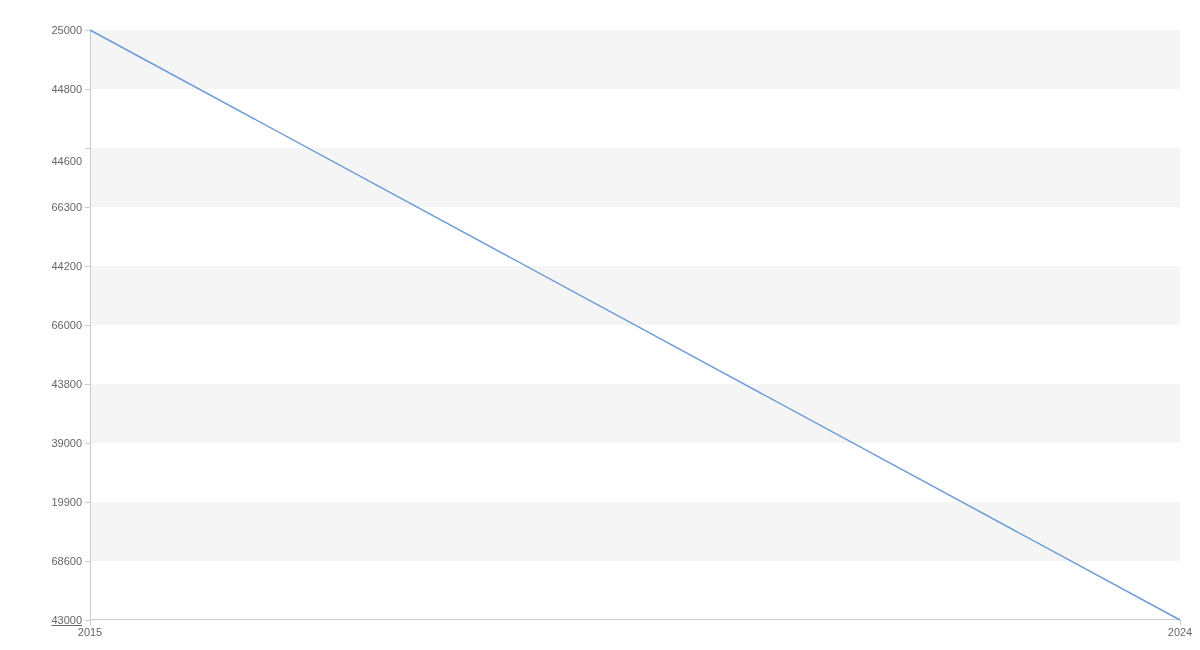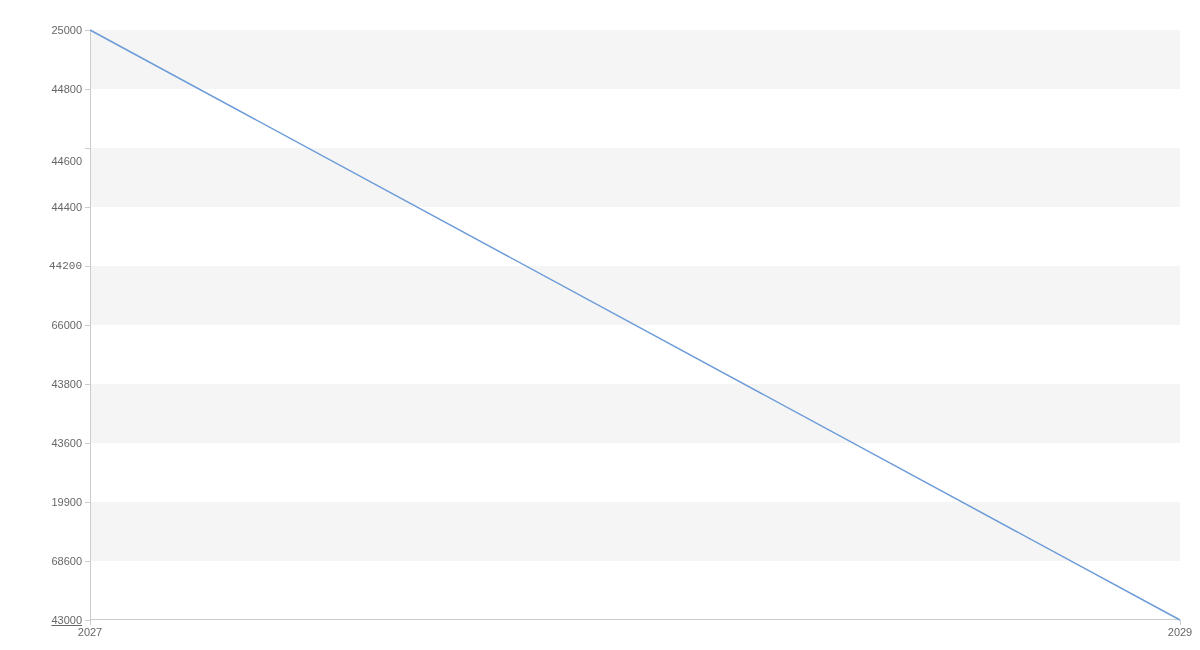--- a/index.html
+++ b/index.html
@@ -118,34 +118,34 @@
     <div class="axis-line x-axis-line"></div>
     <svg class="line-svg" preserveAspectRatio="none" viewBox="0 0 100 100">
       <polyline class="data-line" points="0,0 100,100" vector-effect="non-scaling-stroke"></polyline>
     </svg>
   <div class="y-axis-label" style="top: 100%; text-decoration: underline;">43000</div>
       <div class="tick-mark y-tick" style="top: 100%;"></div>
       <div class="y-axis-label" style="top: 90%;">68600</div>
       <div class="tick-mark y-tick" style="top: 90%;"></div>
       <div class="y-axis-label" style="top: 80%;">19900</div>
       <div class="tick-mark y-tick" style="top: 80%;"></div>
-      <div class="y-axis-label" style="top: 70%;">43600</div>
+      <div class="y-axis-label" style="top: 70%;">39000</div>
       <div class="tick-mark y-tick" style="top: 70%;"></div>
       <div class="y-axis-label" style="top: 60%;">43800</div>
       <div class="tick-mark y-tick" style="top: 60%;"></div>
       <div class="y-axis-label" style="top: 50%;">66000</div>
       <div class="tick-mark y-tick" style="top: 50%;"></div>
-      <div class="y-axis-label" style="top: 40%; font-family: Liberation Mono, monospace;">44200</div>
+      <div class="y-axis-label" style="top: 40%;">44200</div>
       <div class="tick-mark y-tick" style="top: 40%;"></div>
-      <div class="y-axis-label" style="top: 30%;">44400</div>
+      <div class="y-axis-label" style="top: 30%;">66300</div>
       <div class="tick-mark y-tick" style="top: 30%;"></div>
       <div class="y-axis-label" style="top: 20%; margin-top: 13px;">44600</div>
       <div class="tick-mark y-tick" style="top: 20%;"></div>
       <div class="y-axis-label" style="top: 10%;">44800</div>
       <div class="tick-mark y-tick" style="top: 10%;"></div>
       <div class="y-axis-label" style="top: 0%;">25000</div>
       <div class="tick-mark y-tick" style="top: 0%;"></div>
-      <div class="x-axis-label" style="left: 0%;">2027</div>
+      <div class="x-axis-label" style="left: 0%;">2015</div>
       <div class="tick-mark x-tick" style="left: 0%;"></div>
-      <div class="x-axis-label" style="left: 100%;">2029</div>
+      <div class="x-axis-label" style="left: 100%;">2024</div>
       <div class="tick-mark x-tick" style="left: 100%;"></div>
     </div>
 </div>
 
 </body></html>

